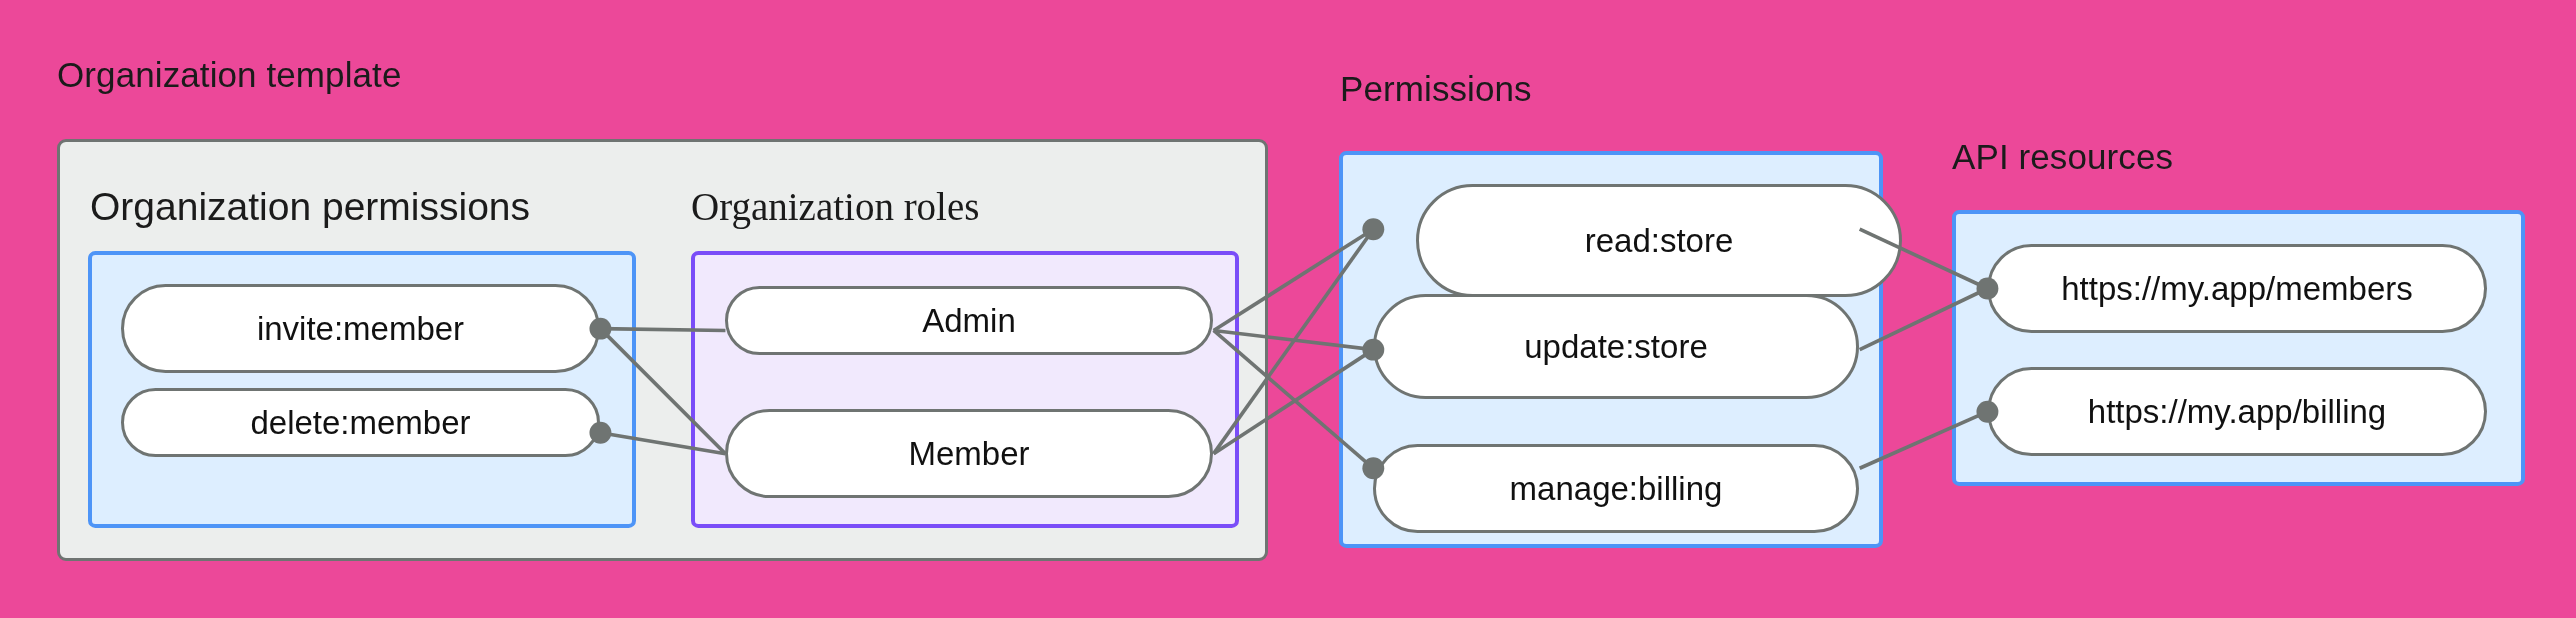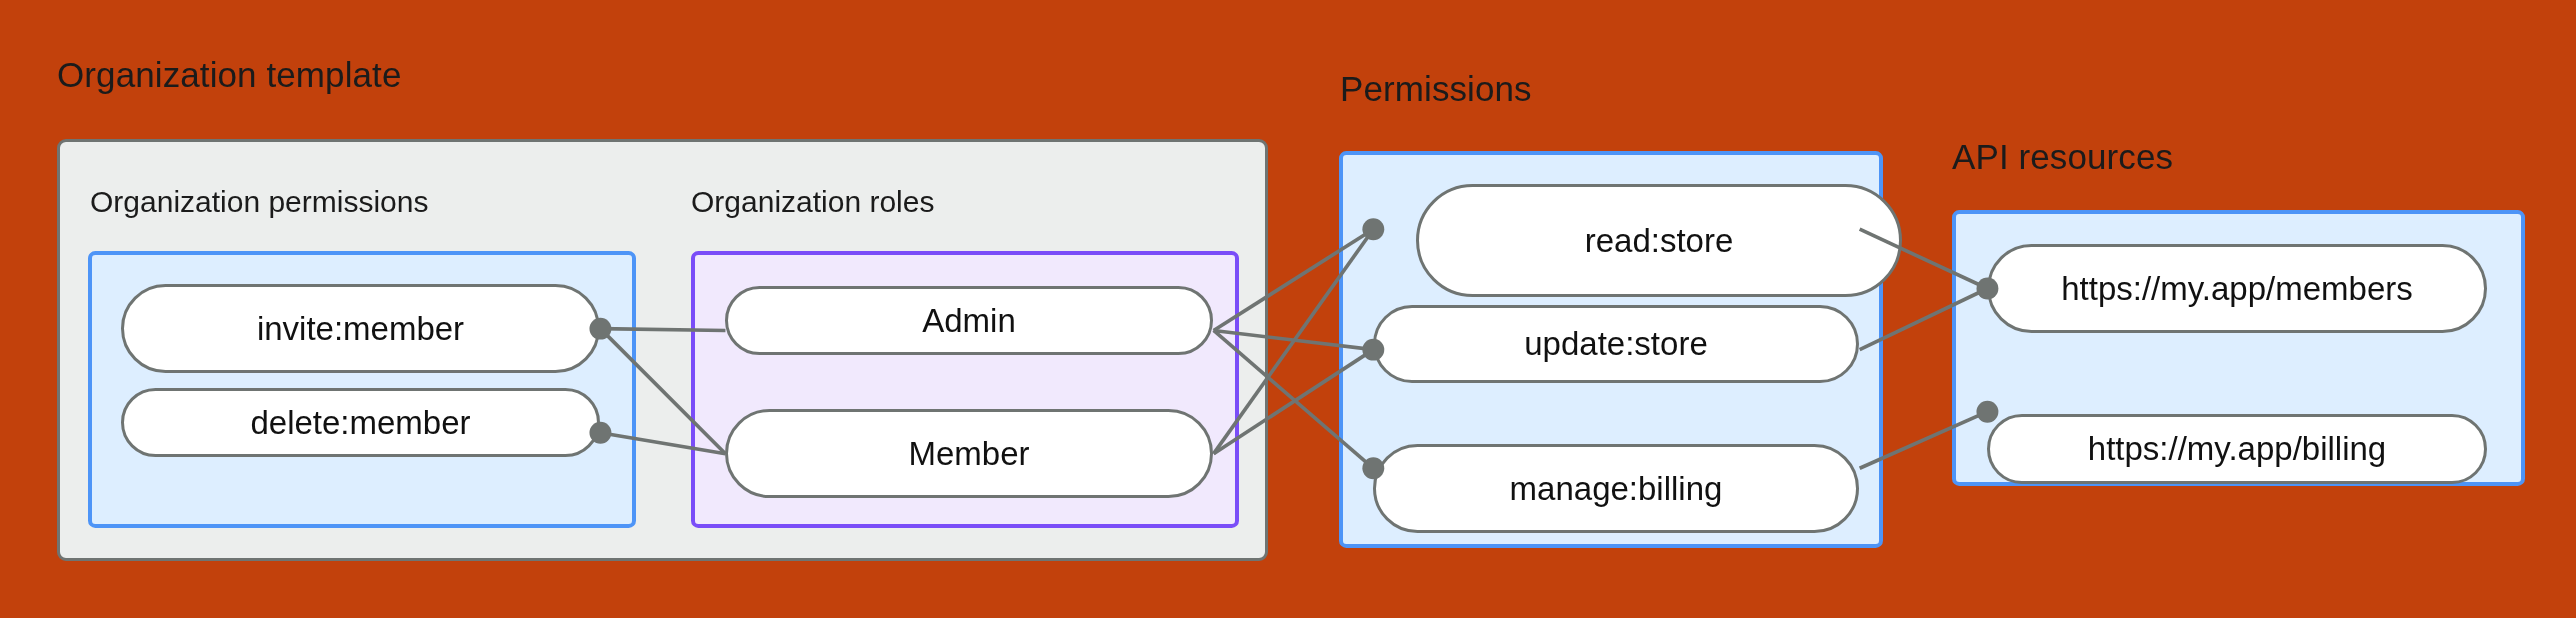--- a/index.html
+++ b/index.html
@@ -12,34 +12,34 @@
     height: 619px;
     font-family: "Liberation Sans", sans-serif;
     position: relative;
     overflow: hidden;
   }
   #stage {
     position: absolute;
     left: 0; top: 0;
     width: 2576px;
     height: 619px;
-    background: #c2410c;
+    background: #ec4899;
   }
   .abs { position: absolute; box-sizing: border-box; }
 
   
   .group-title {
     font-size: 35px;
     color: #1b1b1b;
     letter-spacing: 0.1px;
     white-space: nowrap;
     line-height: 1;
   }
   .sub-title {
-    font-size: 30px;
+    font-size: 39px;
     color: #1b1b1b;
     white-space: nowrap;
     line-height: 1;
   }
 
   
   .outer-gray {
     background: #eceeed;
     border: 3.7px solid #6f7472;
     border-radius: 9px;
@@ -83,21 +83,21 @@
 <body>
 
 <div id="stage">
 
   <div class="abs group-title" style="left:57px; top:57px;">Organization template</div>
 
   <div class="abs outer-gray" style="left:57px; top:139px; width:1211px; height:422px;"></div>
 
   <div class="abs sub-title" style="left:90px; top:187px;">Organization permissions</div>
 
-  <div class="abs sub-title" style="left:691px; top:187px;">Organization roles</div>
+  <div class="abs sub-title" style="left:691px; top:187px;font-family:Liberation Serif, serif;">Organization roles</div>
 
   <div class="abs box-blue" style="left:88px; top:251px; width:548px; height:277px;"></div>
 
   <div class="abs box-purple" style="left:691px; top:251px; width:548px; height:277px;"></div>
 
   <div class="abs pill" style="left:121px; top:284px; width:479px; height:89px;">
     <span>invite:member</span>
   </div>
   <div class="abs pill" style="left:121px; top:388px; width:479px; height:69px;">
     <span>delete:member</span>
@@ -110,35 +110,35 @@
     <span>Member</span>
   </div>
 
   <div class="abs group-title" style="left:1340px; top:71px;">Permissions</div>
 
   <div class="abs box-blue" style="left:1339px; top:151px; width:544px; height:397px;"></div>
 
   <div class="abs pill" style="left:1416px; top:184px; width:486px; height:113px;">
     <span>read:store</span>
   </div>
-  <div class="abs pill" style="left:1373px; top:305px; width:486px; height:78px;">
+  <div class="abs pill" style="left:1373px; top:294px; width:486px; height:105px;">
     <span>update:store</span>
   </div>
   <div class="abs pill" style="left:1373px; top:444px; width:486px; height:89px;">
     <span>manage:billing</span>
   </div>
 
   <div class="abs group-title" style="left:1952px; top:139px;">API resources</div>
 
   <div class="abs box-blue" style="left:1952px; top:210px; width:573px; height:276px;"></div>
 
   <div class="abs pill" style="left:1987px; top:244px; width:500px; height:89px;">
     <span>https://my.app/members</span>
   </div>
-  <div class="abs pill" style="left:1987px; top:367px; width:500px; height:70px;margin-top:47px;">
+  <div class="abs pill" style="left:1987px; top:367px; width:500px; height:89px;">
     <span>https://my.app/billing</span>
   </div>
 
   <svg id="edges" viewBox="0 0 2823 678">
 
     <line x1="658" y1="360" x2="795" y2="362"></line>
     <line x1="658" y1="360" x2="795" y2="497"></line>
 
     <line x1="658" y1="474" x2="795" y2="497"></line>
 

